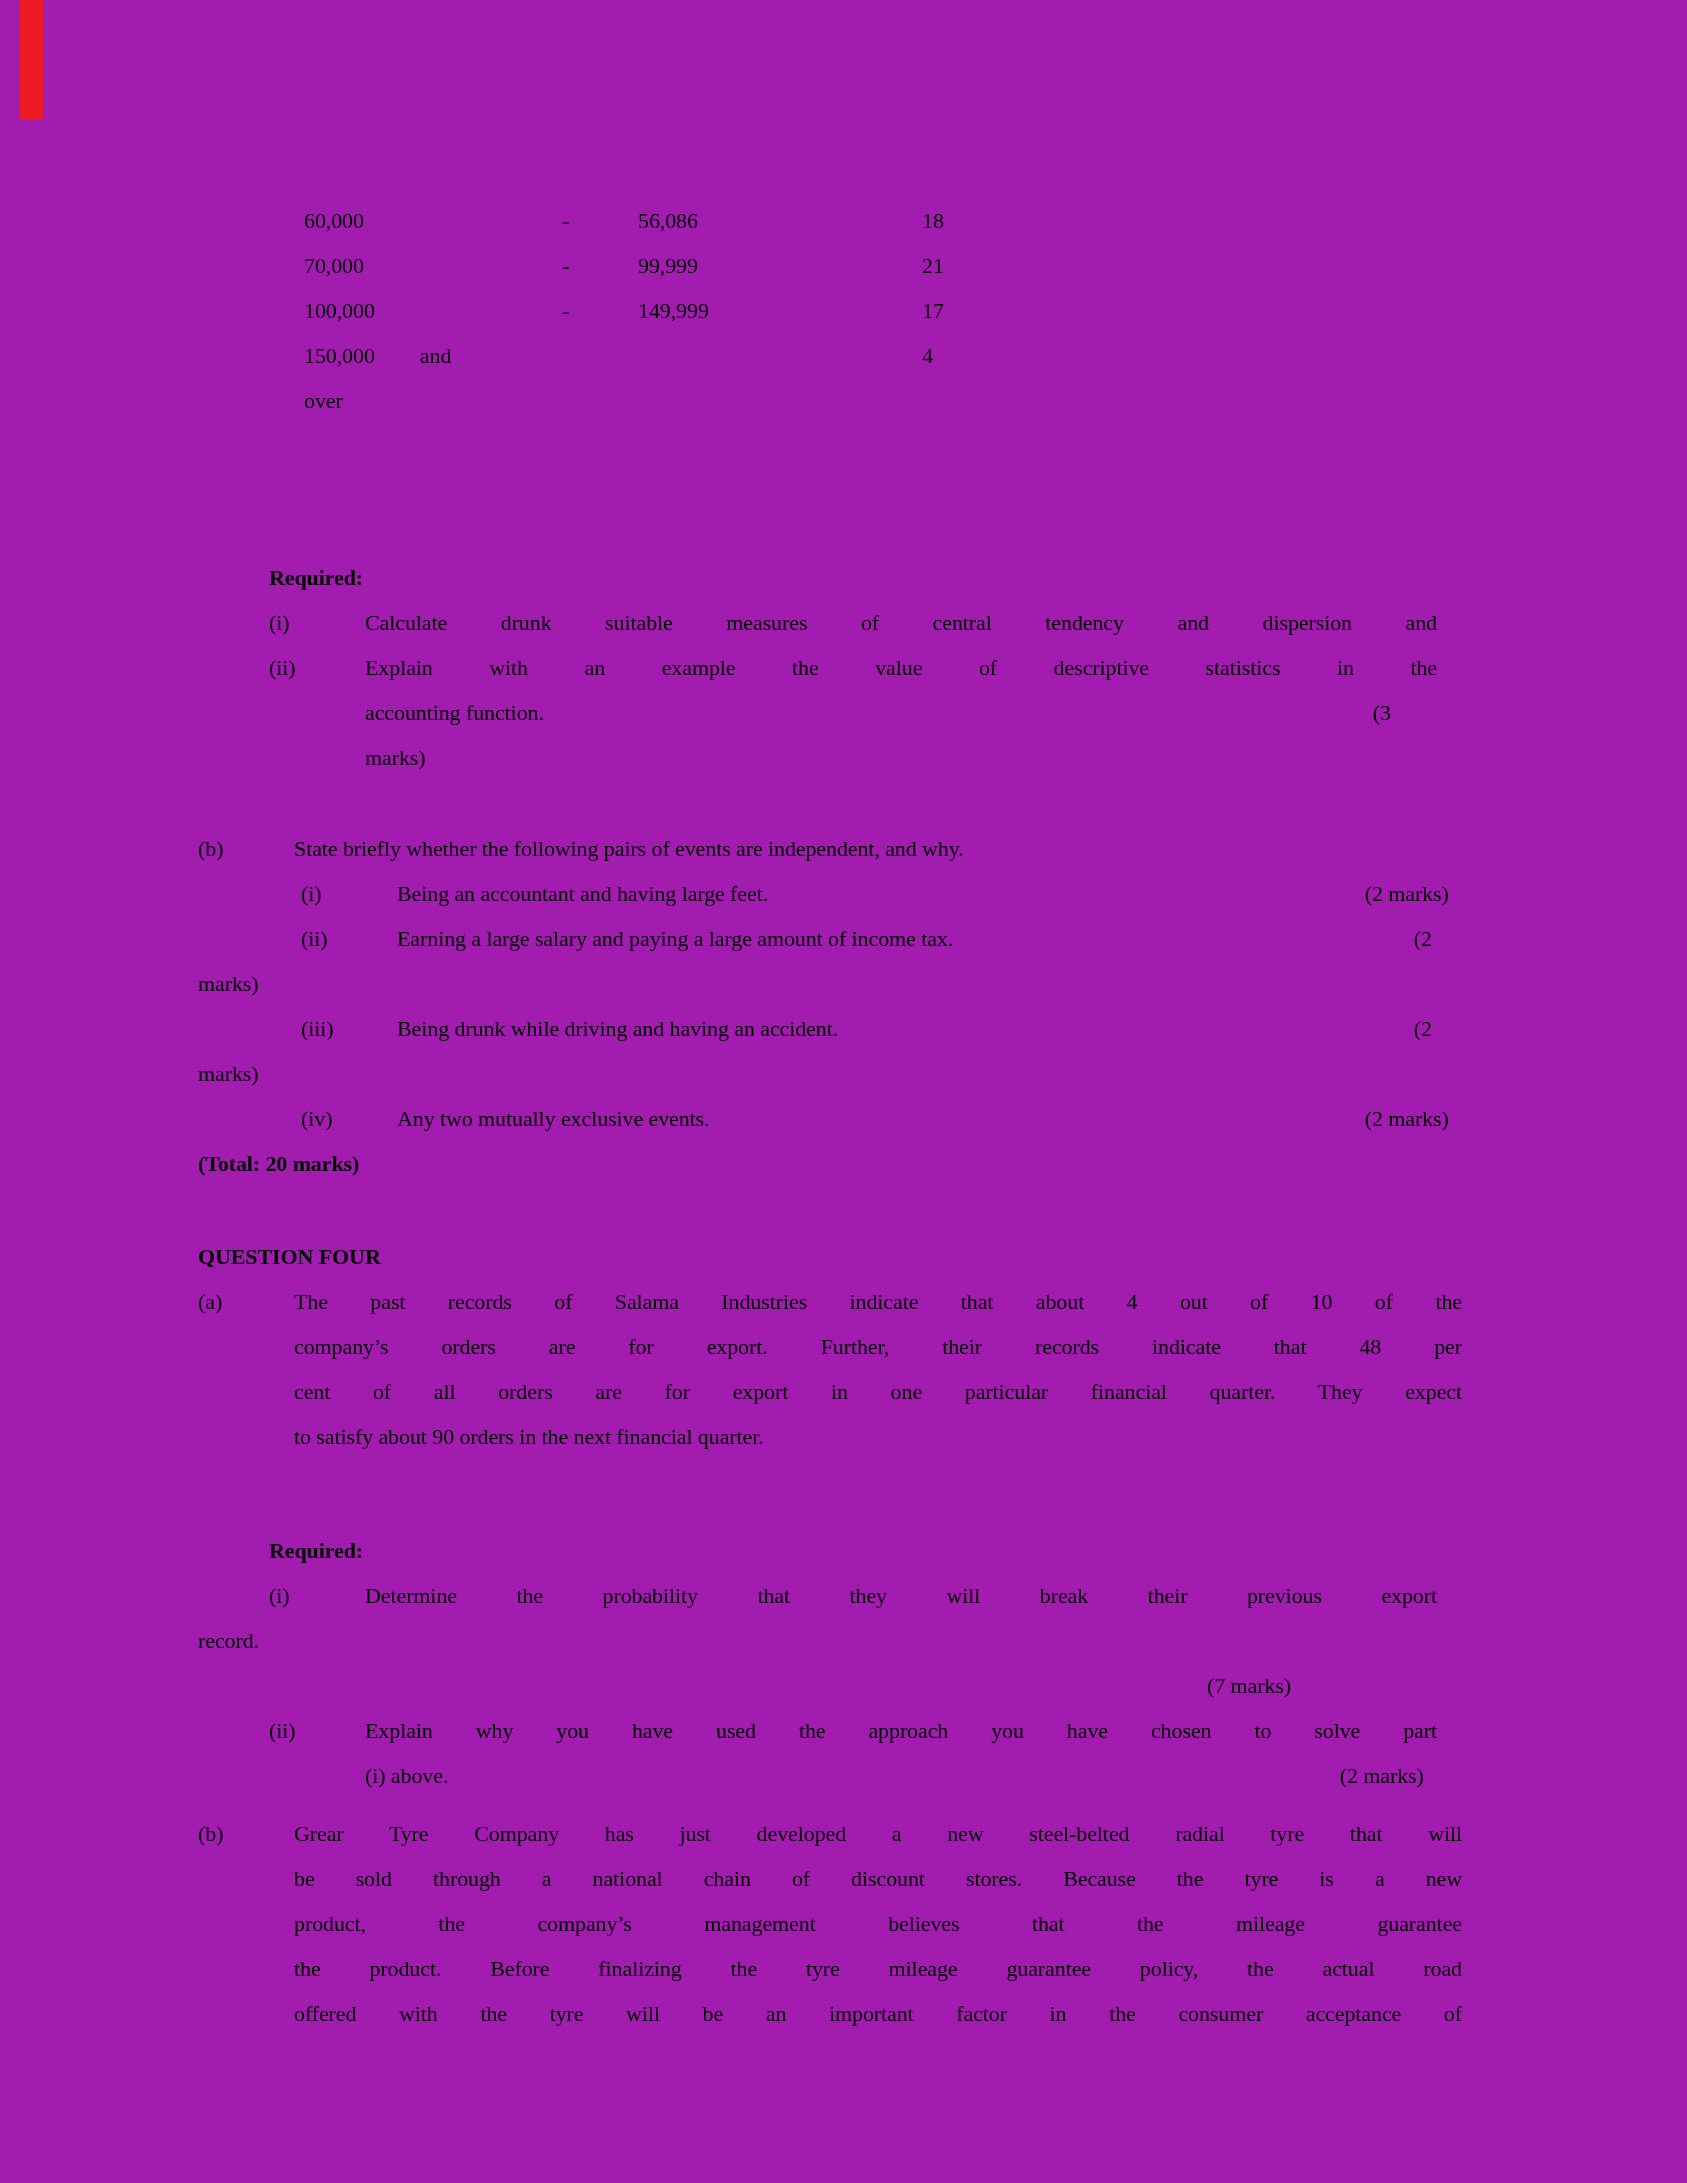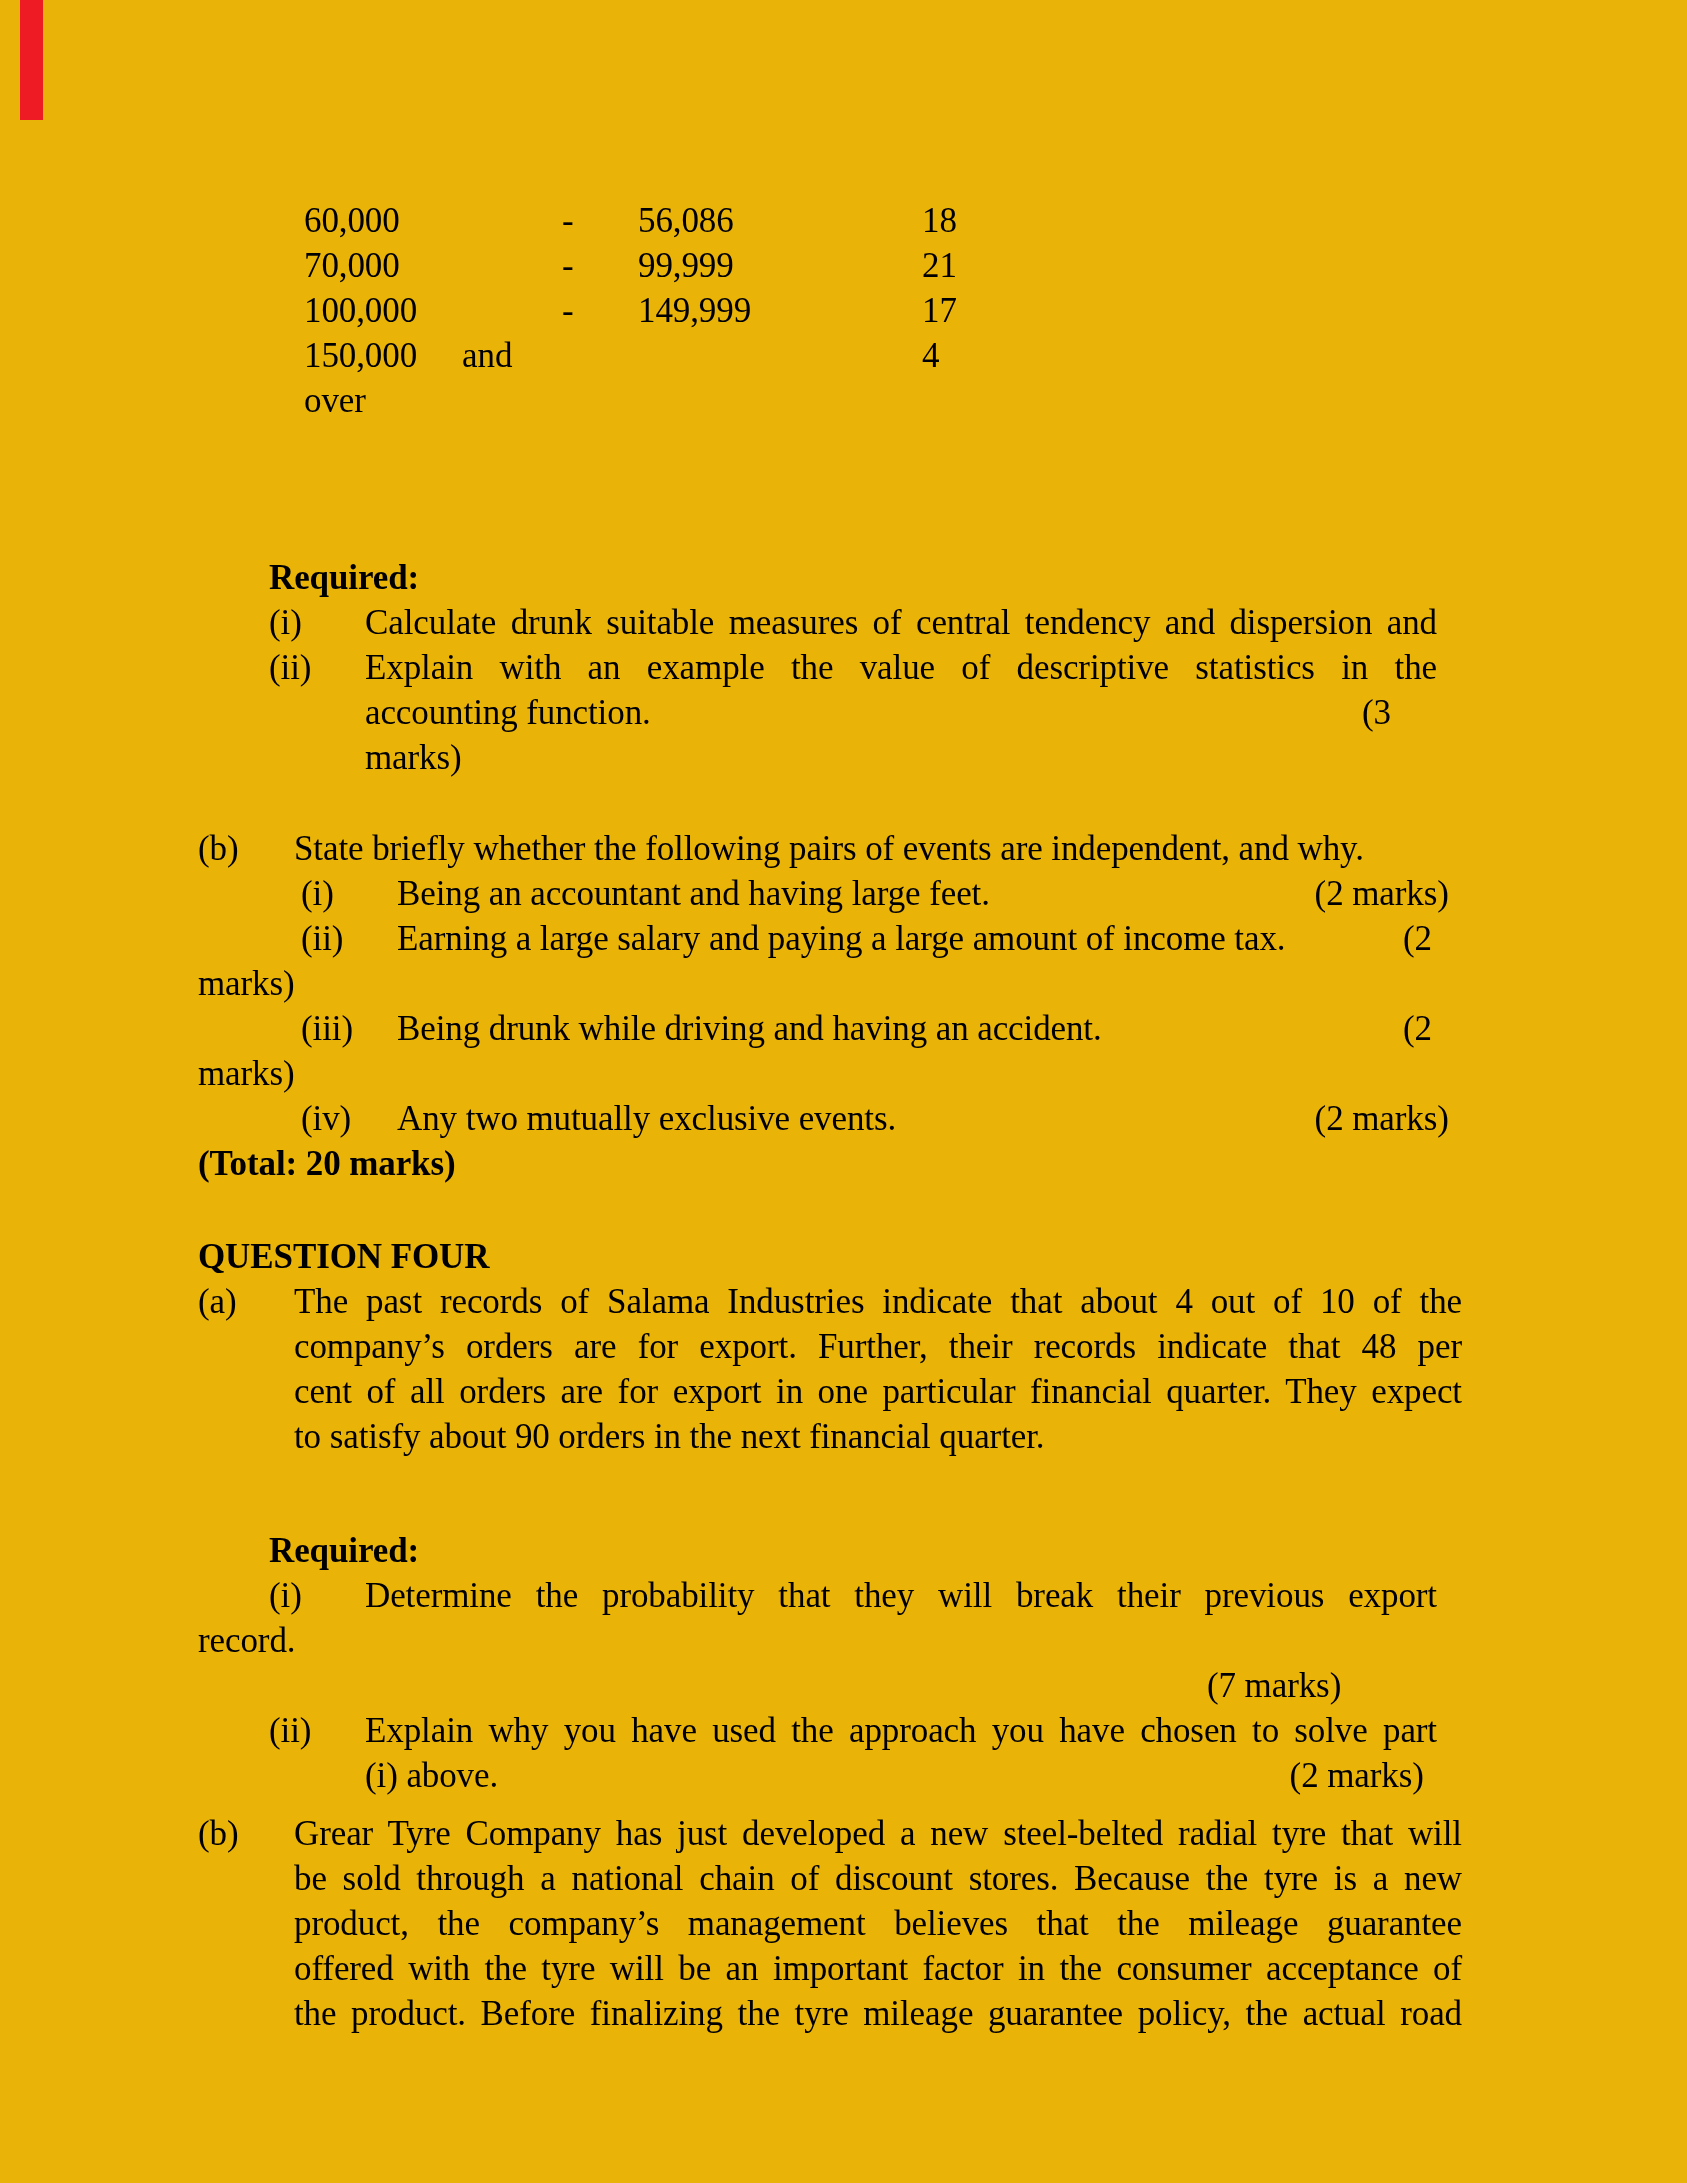--- a/index.html
+++ b/index.html
@@ -1,22 +1,22 @@
 <!DOCTYPE html>
 <html style="font-size:10.6px"><head>
 <meta charset="utf-8">
 <style>
   html,body { margin:0; padding:0; background:#ffffff; }
   .page {
     position:relative;
     width:1687px; height:2183px;
-    background:#eab308;
+    background:#a21caf;
     color:#000000;
     font-family:"Liberation Serif","DejaVu Serif",serif;
-    font-size:35px;
+    font-size:22px;
     letter-spacing:-0.1px;
     overflow:hidden;
   }
   .ribbon { position:absolute; left:20px; top:0; width:22.5px; height:120px; background:#ee1b24; }
   .content { position:absolute; left:198px; top:198px; width:1264px; }
   .line { line-height:45px; min-height:45px; white-space:nowrap; }
   .stretch { text-align:justify; text-align-last:justify; }
   .bold { font-weight:bold; }
   .rel { position:relative; }
   .abs { position:absolute; top:0; }
@@ -170,20 +170,20 @@
         </div>
       </div>
     </div>
 
     <div class="row mt-grear">
       <div class="lbl line">(b)</div>
       <div style="width:1168px">
         <div class="line stretch">Grear Tyre Company has just developed a new steel-belted radial tyre that will</div>
         <div class="line stretch">be sold through a national chain of discount stores.  Because the tyre is a new</div>
         <div class="line stretch">product, the company’s management believes that the mileage guarantee</div>
+        <div class="line stretch">the product.  Before finalizing the tyre mileage guarantee policy, the actual road</div>
         <div class="line stretch">offered with the tyre will be an important factor in the consumer acceptance of</div>
-        <div class="line stretch">the product.  Before finalizing the tyre mileage guarantee policy, the actual road</div>
       </div>
     </div>
 
   </div>
 </div>
 
 
 </body></html>

